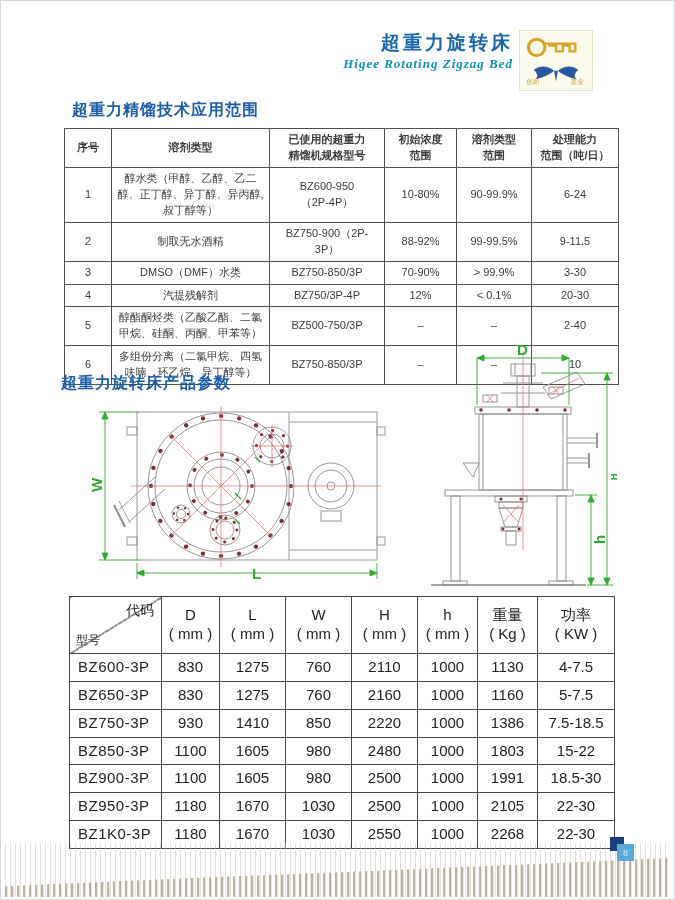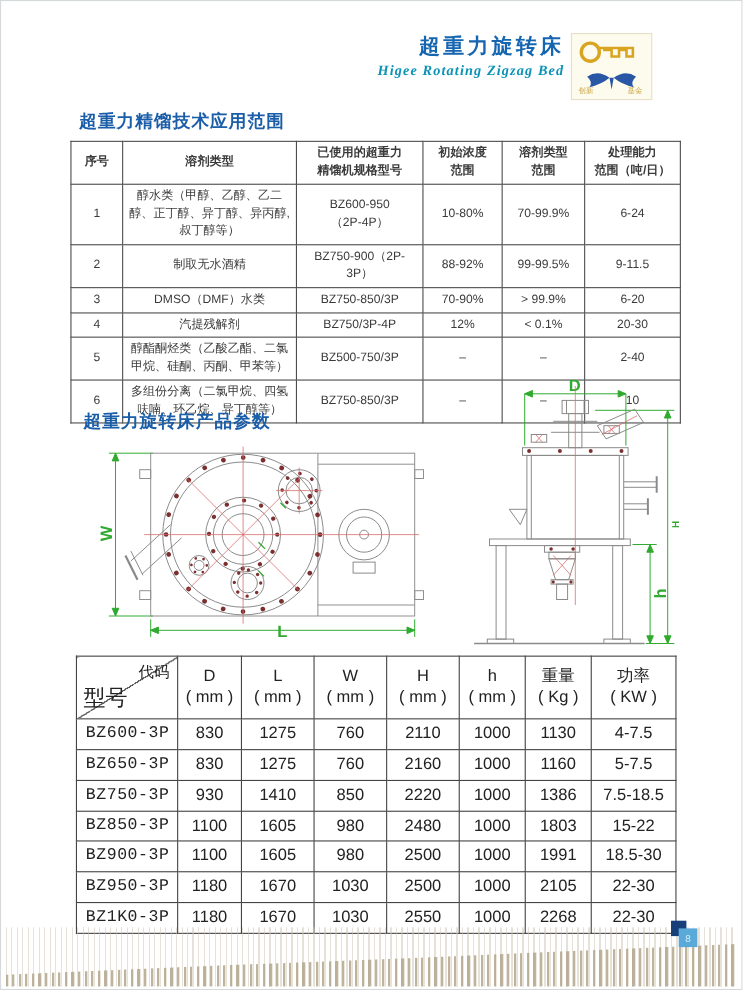--- a/index.html
+++ b/index.html
@@ -13,46 +13,46 @@
   .hdr-block{position:absolute;left:0;top:32px;width:512px;text-align:right;}
   .hdr-title{font-size:19px;font-weight:bold;color:#1565b0;letter-spacing:3px;line-height:1.05;}
   .hdr-sub{font-size:13px;font-weight:bold;font-style:italic;color:#0a93b5;letter-spacing:1px;margin-top:3px;
            font-family:"Liberation Serif","DejaVu Serif",serif;padding-left:16px;}
   .logo{position:absolute;left:518px;top:29px;width:74px;height:61px;background:#fdfbee;
         border:1px solid #e7e0c6;box-sizing:border-box;}
   .logo svg{display:block;width:100%;height:100%;}
   
   .sec-title{position:absolute;left:60px;font-size:16px;font-weight:bold;color:#1a5da8;letter-spacing:1px;}
   #sec1-title{top:99px;margin-left:11px;}
-  #sec2-title{top:372px;margin-left:15px;}
+  #sec2-title{top:372px;}
   
   table{border-collapse:collapse;}
   .app-table{position:absolute;left:63px;top:127px;width:554px;table-layout:fixed;
              font-size:11px;color:#3a3a3a;text-align:center;}
   .app-table th,.app-table td{border:1px solid #4d4d4d;padding:3px 4px;line-height:1.45;
              white-space:pre-line;vertical-align:middle;}
   .app-table th{font-weight:bold;}
   
   .drawing{position:absolute;}
   #drawing-left{left:58px;top:396px;width:332px;height:188px;}
   #drawing-right{left:390px;top:344px;width:230px;height:246px;}
   .drawing svg{display:block;width:100%;height:100%;}
   .dim-label{fill:#2faa2f;font-weight:bold;font-size:15px;font-family:"Liberation Sans",sans-serif;}
   .dim-label-sm{fill:#2faa2f;font-weight:bold;font-size:9px;font-family:"Liberation Sans",sans-serif;}
   
   .param-table{position:absolute;left:68px;top:595px;width:545px;table-layout:fixed;
                font-size:15px;color:#222;text-align:center;}
   .param-table th,.param-table td{border:1px solid #444;padding:4px 2px;line-height:1.25;
                white-space:pre-line;vertical-align:middle;}
   .param-table th{font-weight:normal;font-size:15px;}
-  .param-table td.model{text-align:left;padding-left:8px;letter-spacing:0.5px;font-family:Liberation Mono, monospace;}
+  .param-table td.model{text-align:left;padding-left:8px;letter-spacing:0.5px;}
   th.corner{position:relative;padding:0;
     background:linear-gradient(to bottom right,transparent calc(50% - 0.6px),#555 calc(50% - 0.6px),#555 calc(50% + 0.6px),transparent calc(50% + 0.6px));}
   .corner-top{position:absolute;top:5px;right:7px;font-size:14px;}
-  .corner-bottom{position:absolute;bottom:5px;left:6px;font-size:20px;}
+  .corner-bottom{position:absolute;bottom:5px;left:6px;font-size:12px;}
   
   .footer-strip{position:absolute;left:4px;right:4px;bottom:2px;height:54px;}
   .fs-base{position:absolute;left:0;right:0;top:0;bottom:0;
     background:repeating-linear-gradient(90deg,#cdc4b2 0 1px,transparent 1px 5px);opacity:.5;}
   .fs-dense{position:absolute;left:0;right:0;top:0;bottom:0;
     background:repeating-linear-gradient(90deg,#b2a68d 0 2px,#e9e3d5 2px 3px,transparent 3px 6px);
     clip-path:polygon(0 80%,30% 64%,55% 52%,100% 28%,100% 100%,0 100%);opacity:.85;}
   .page-marker{position:absolute;right:38px;bottom:36px;width:26px;height:26px;}
   .pm-dark{position:absolute;left:0;top:0;width:14px;height:14px;background:#17407a;}
   .pm-light{position:absolute;left:7px;top:7px;width:17px;height:17px;background:#5aaad9;
@@ -111,38 +111,38 @@
 范围（吨/日）</th>
       </tr>
     </thead>
     <tbody>
         <tr>
           <td>1</td>
           <td>醇水类（甲醇、乙醇、乙二醇、正丁醇、异丁醇、异丙醇, 叔丁醇等）</td>
           <td>BZ600-950
 （2P-4P）</td>
           <td>10-80%</td>
-          <td>70-99.9%</td>
+          <td>90-99.9%</td>
           <td>6-24</td>
         </tr>
         <tr>
           <td>2</td>
           <td>制取无水酒精</td>
           <td>BZ750-900（2P-3P）</td>
           <td>88-92%</td>
           <td>99-99.5%</td>
           <td>9-11.5</td>
         </tr>
         <tr>
           <td>3</td>
           <td>DMSO（DMF）水类</td>
           <td>BZ750-850/3P</td>
           <td>70-90%</td>
           <td>&gt; 99.9%</td>
-          <td>6-20</td>
+          <td>3-30</td>
         </tr>
         <tr>
           <td>4</td>
           <td>汽提残解剂</td>
           <td>BZ750/3P-4P</td>
           <td>12%</td>
           <td>&lt; 0.1%</td>
           <td>20-30</td>
         </tr>
         <tr>

